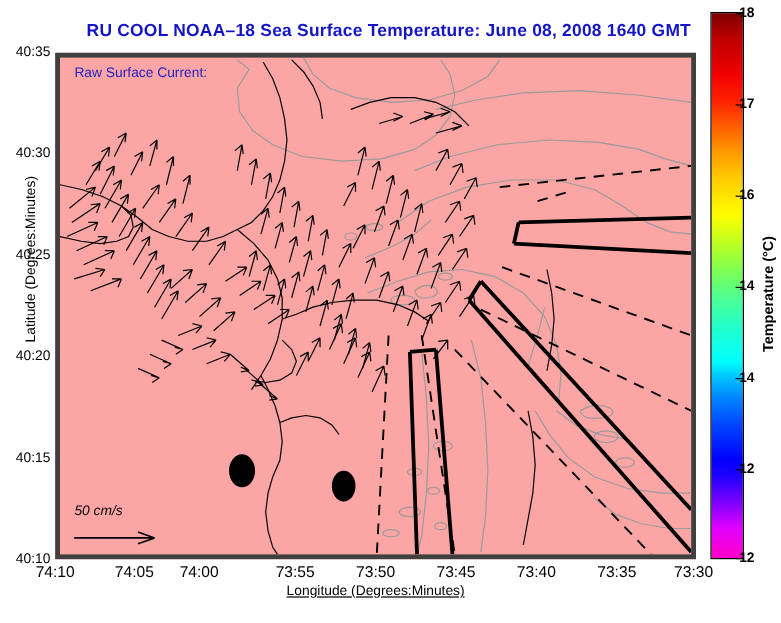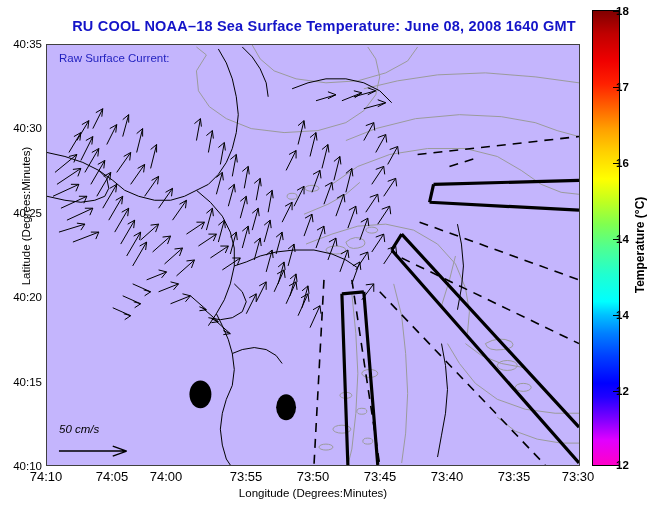--- a/index.html
+++ b/index.html
@@ -12,21 +12,21 @@
   .title{
     position:absolute;left:0;top:18px;width:600px;text-align:center;
     color:#1414c8;font-weight:bold;font-size:14.5px;letter-spacing:.2px;
     white-space:nowrap;
     margin-left:24px;
   }
 
   
   .plot{
     position:absolute;left:46px;top:44px;width:534px;height:422px;
-    border:1px solid #404040;background:#c4b5fd;box-sizing:border-box;overflow:hidden;
+    border:4px solid #404040;background:#fca5a5;box-sizing:border-box;overflow:hidden;
   }
   .plotsvg{position:absolute;left:0;top:0;width:100%;height:100%;}
 
   
   .rawcur{
     position:absolute;left:12px;top:6px;color:#1f1fbe;font-size:11.5px;
     line-height:15px;white-space:nowrap;pointer-events:none;
   }
   .scalelbl{
     position:absolute;left:12px;bottom:30px;color:#000;font-size:11.5px;
@@ -38,21 +38,21 @@
   .xtick{
     position:absolute;top:469px;font-size:13px;color:#000;
     transform:translateX(-50%);white-space:nowrap;
   }
   .ytick{
     position:absolute;left:42px;font-size:11.5px;color:#000;
     transform:translate(-100%,-50%);white-space:nowrap;
   }
   .xlabel{
     position:absolute;left:46px;top:487px;width:534px;text-align:center;
-    font-size:11.5px;color:#000;
+    font-size:11.5px;color:#000;text-decoration:underline;
   }
   .ylabel{
     position:absolute;left:-94px;top:210px;width:240px;text-align:center;
     font-size:11.5px;color:#000;transform:rotate(-90deg);
     transform-origin:center center;
   }
 
   
   .cbar{
     position:absolute;left:592px;top:10px;width:28px;height:456px;

